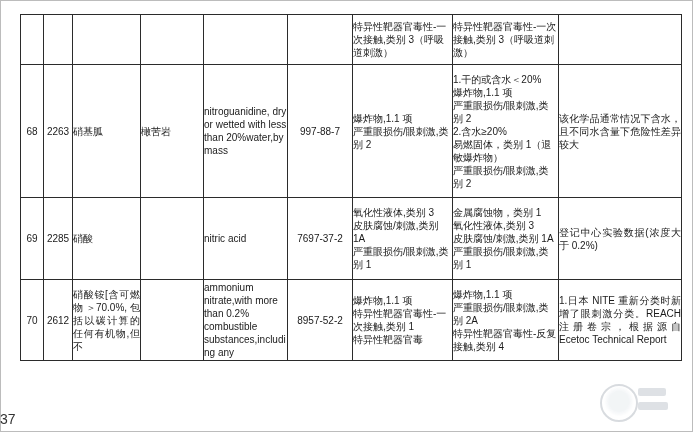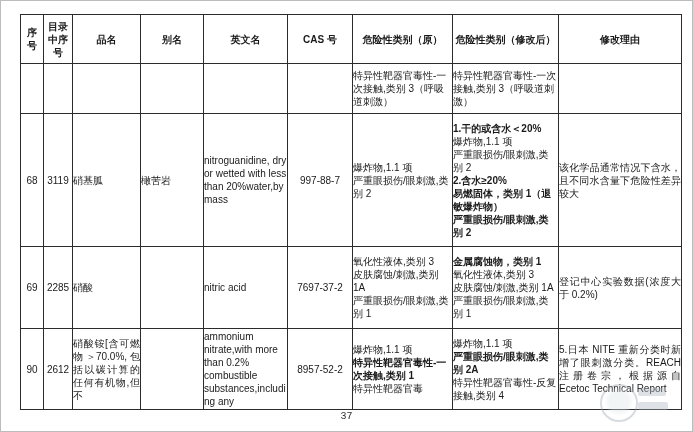--- a/index.html
+++ b/index.html
@@ -18,24 +18,24 @@
     padding:1px 0;
     font-size:10px;line-height:13px;
     vertical-align:middle;overflow:hidden;
     word-break:break-word;
   }
   .main th{font-weight:bold;text-align:center;padding:1px 2px;}
   .c{text-align:center;}
   .l{text-align:left;}
   .just{text-align:justify;text-justify:inter-character;}
   .lines div{margin:0 0 0 0;}
-  .lines .b{font-weight:bold;}
+  .lines .b{font-weight:normal;}
   .pagenum{
-    position:absolute;left:0;right:0;top:411px;text-align:center;
-    font-size:10px;color:#333;font-family:Liberation Mono, monospace;
+    position:absolute;left:0;right:0;top:411px;text-align:left;
+    font-size:14px;color:#333;
   }
   .watermark{
     position:absolute;left:598px;top:380px;width:74px;height:46px;
     opacity:.38;filter:blur(.6px);pointer-events:none;
   }
   .watermark .ring{
     position:absolute;left:2px;top:4px;width:34px;height:34px;border-radius:50%;
     border:2px solid #9aa3ad;background:radial-gradient(circle at 50% 45%, #dfe5ea 0 40%, transparent 60%);
   }
   .watermark .mark1,.watermark .mark2{
@@ -55,51 +55,40 @@
       <col style="width:29px">
       <col style="width:68px">
     <col style="width:63px">
       <col style="width:84px">
       <col style="width:65px">
     <col style="width:100px">
       <col style="width:106px">
       <col style="width:123px">
   </colgroup>
   <tbody>
-      <tr style="height:49px">
-    <th>序号</th>
-    <th>目录中序号</th>
-    <th>品名</th>
-    <th>别名</th>
-    <th>英文名</th>
-    <th>CAS 号</th>
-    <th>危险性类别（原）</th>
-    <th>危险性类别（修改后）</th>
-    <th>修改理由</th>
-  </tr>
 
   <tr style="height:50px">
     <td class="c"></td>
     <td class="c"></td>
     <td class="l"></td>
     <td class="l"></td>
     <td class="l"></td>
     <td class="c"></td>
     <td class="l lines">
           <div>特异性靶器官毒性-一次接触,类别 3（呼吸道刺激）</div>
         </td>
     <td class="l lines">
           <div>特异性靶器官毒性-一次接触,类别 3（呼吸道刺激）</div>
         </td>
     <td class="l lines"></td>
   </tr>
 
   <tr style="height:133px">
     <td class="c">68</td>
-    <td class="c">3119</td>
+    <td class="c">2263</td>
     <td class="l">硝基胍</td>
     <td class="l">橄苦岩</td>
     <td class="l">nitroguanidine, dry or wetted with less than 20%water,by mass</td>
     <td class="c">997-88-7</td>
     <td class="l lines">
           <div>爆炸物,1.1 项</div>
           <div>严重眼损伤/眼刺激,类别 2</div>
         </td>
     <td class="l lines">
           <div class="b">1.干的或含水＜20%</div>
@@ -131,38 +120,38 @@
           <div>氧化性液体,类别 3</div>
           <div>皮肤腐蚀/刺激,类别 1A</div>
           <div>严重眼损伤/眼刺激,类别 1</div>
         </td>
     <td class="just lines">
           <div>登记中心实验数据(浓度大于 0.2%)</div>
         </td>
   </tr>
 
   <tr style="height:80px">
-    <td class="c">90</td>
+    <td class="c">70</td>
     <td class="c">2612</td>
     <td class="just">硝酸铵[含可燃物＞70.0%,包括以碳计算的任何有机物,但不</td>
     <td class="l"></td>
     <td class="l">ammonium nitrate,with more than 0.2% combustible substances,including any</td>
     <td class="c">8957-52-2</td>
     <td class="l lines">
           <div>爆炸物,1.1 项</div>
           <div class="b">特异性靶器官毒性-一次接触,类别 1</div>
           <div>特异性靶器官毒</div>
         </td>
     <td class="l lines">
           <div>爆炸物,1.1 项</div>
           <div class="b">严重眼损伤/眼刺激,类别 2A</div>
           <div>特异性靶器官毒性-反复接触,类别 4</div>
         </td>
     <td class="just lines">
-          <div>5.日本 NITE 重新分类时新增了眼刺激分类。REACH 注册卷宗，根据源自 Ecetoc Technical Report</div>
+          <div>1.日本 NITE 重新分类时新增了眼刺激分类。REACH 注册卷宗，根据源自 Ecetoc Technical Report</div>
         </td>
   </tr>
 </tbody>
   </table>
 
 <div class="watermark">
   <div class="ring"></div>
   <div class="mark1"></div>
   <div class="mark2"></div>
 </div>

